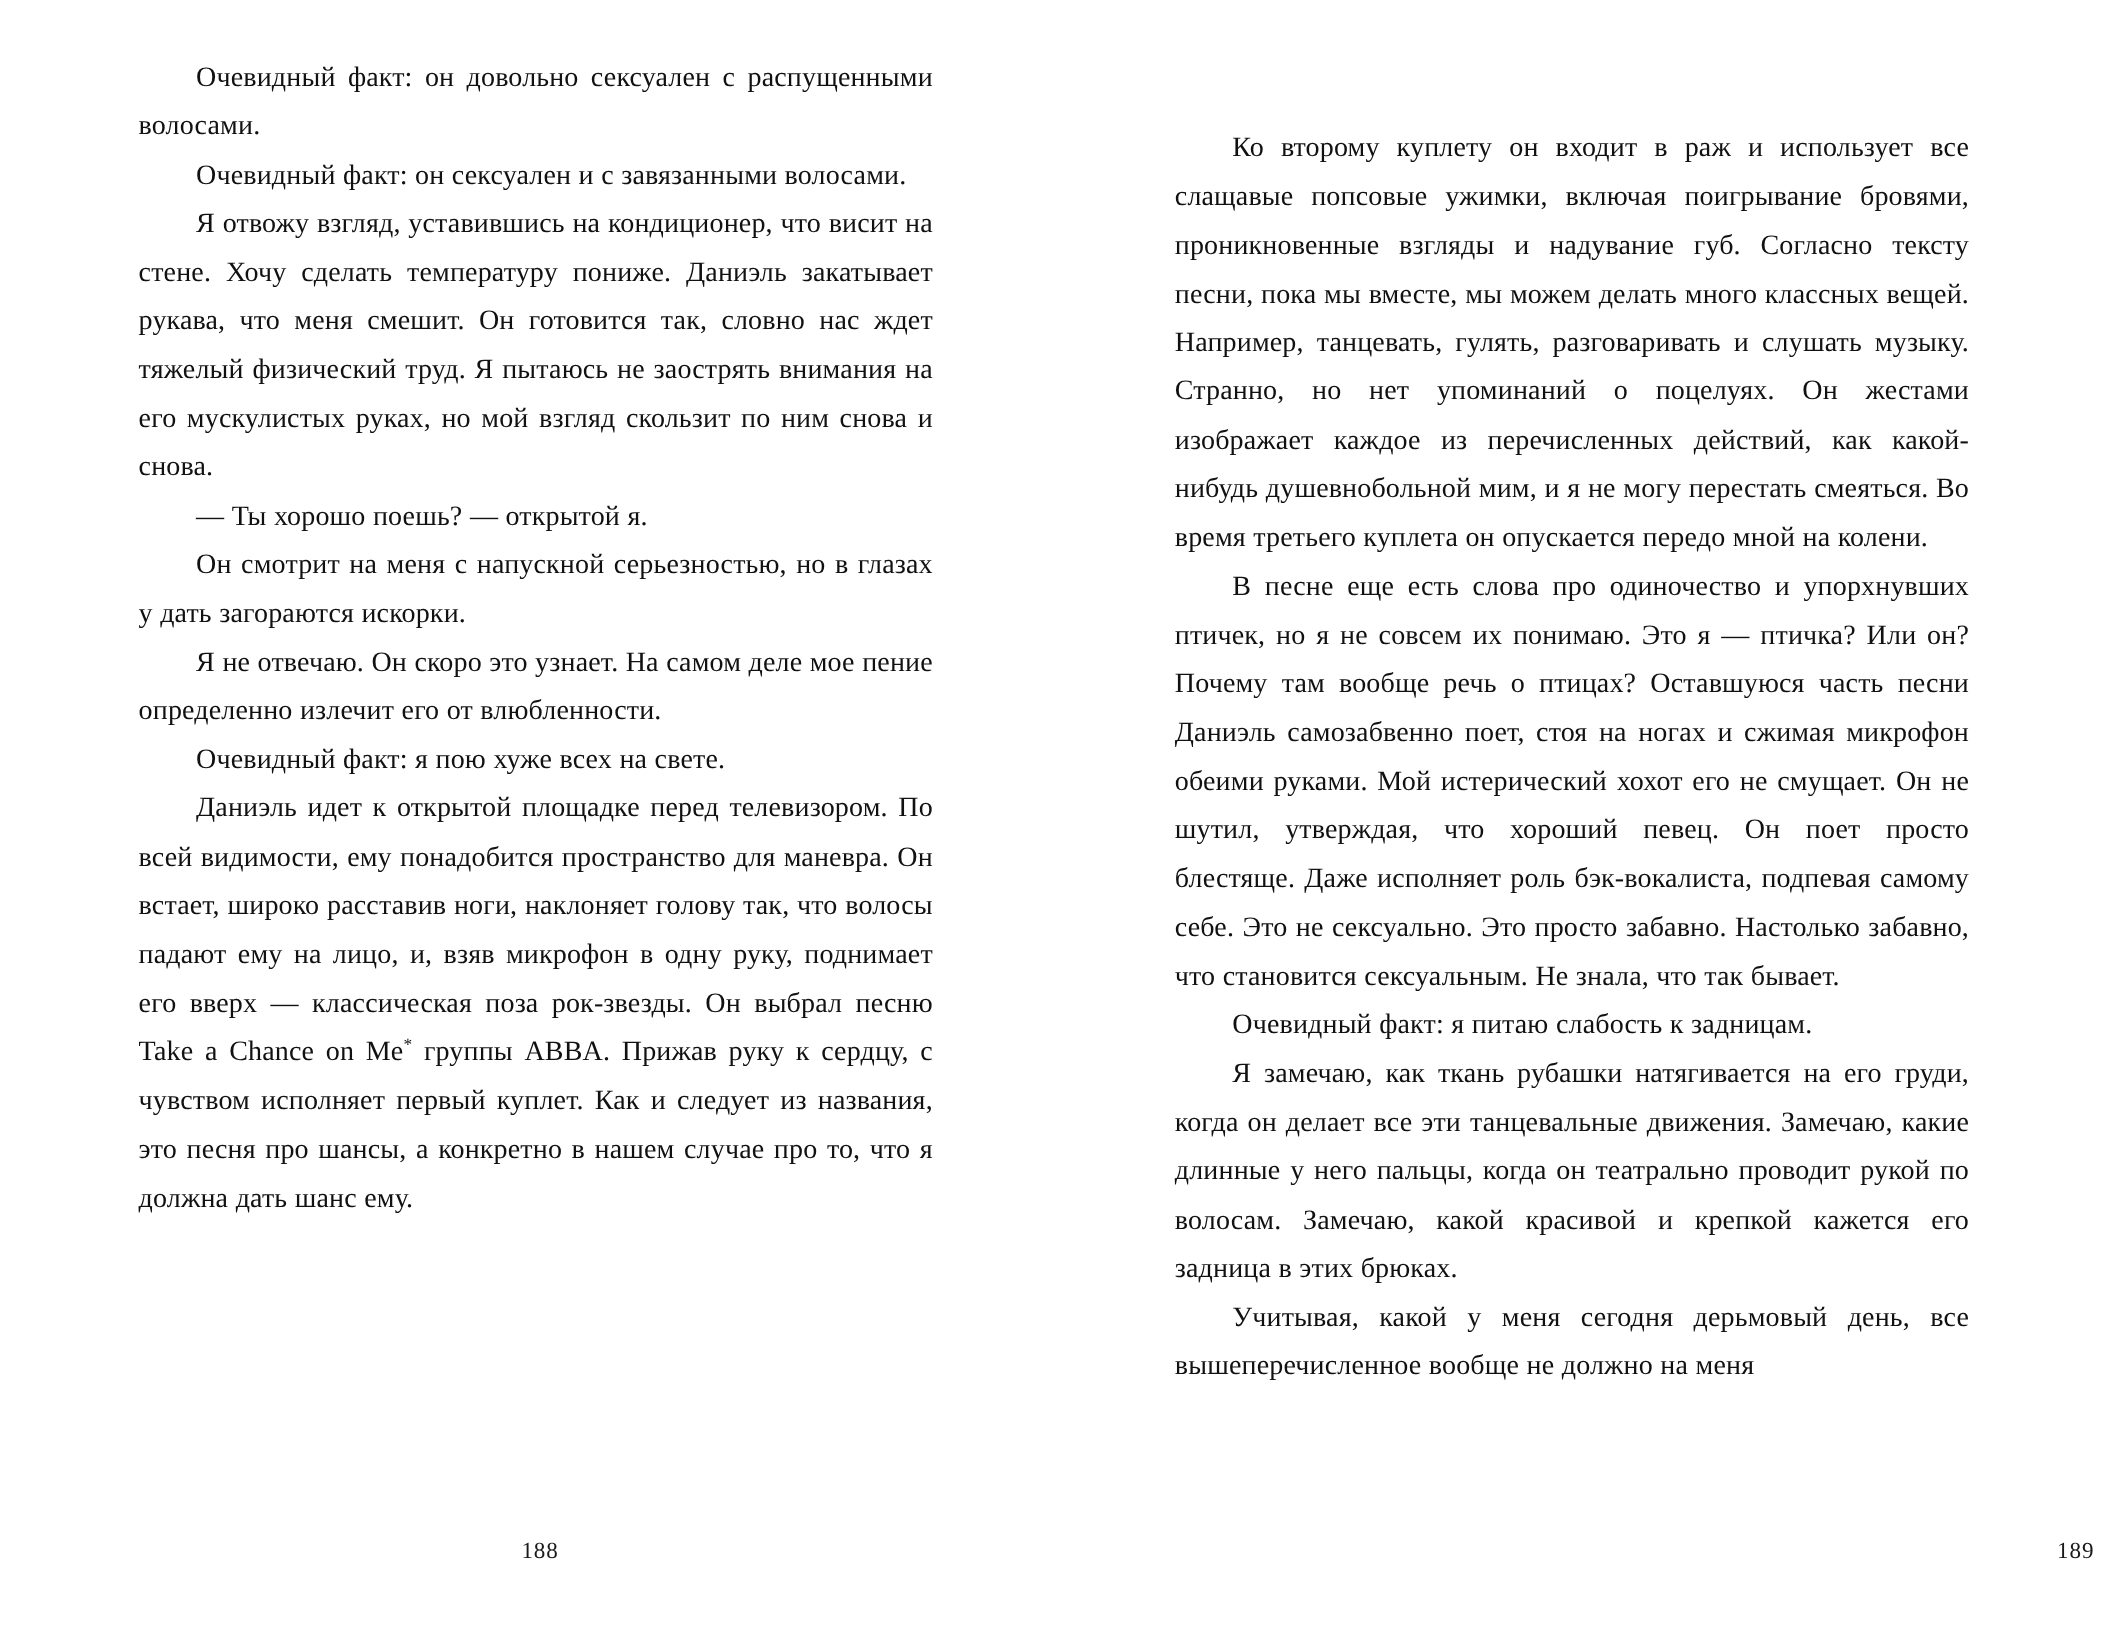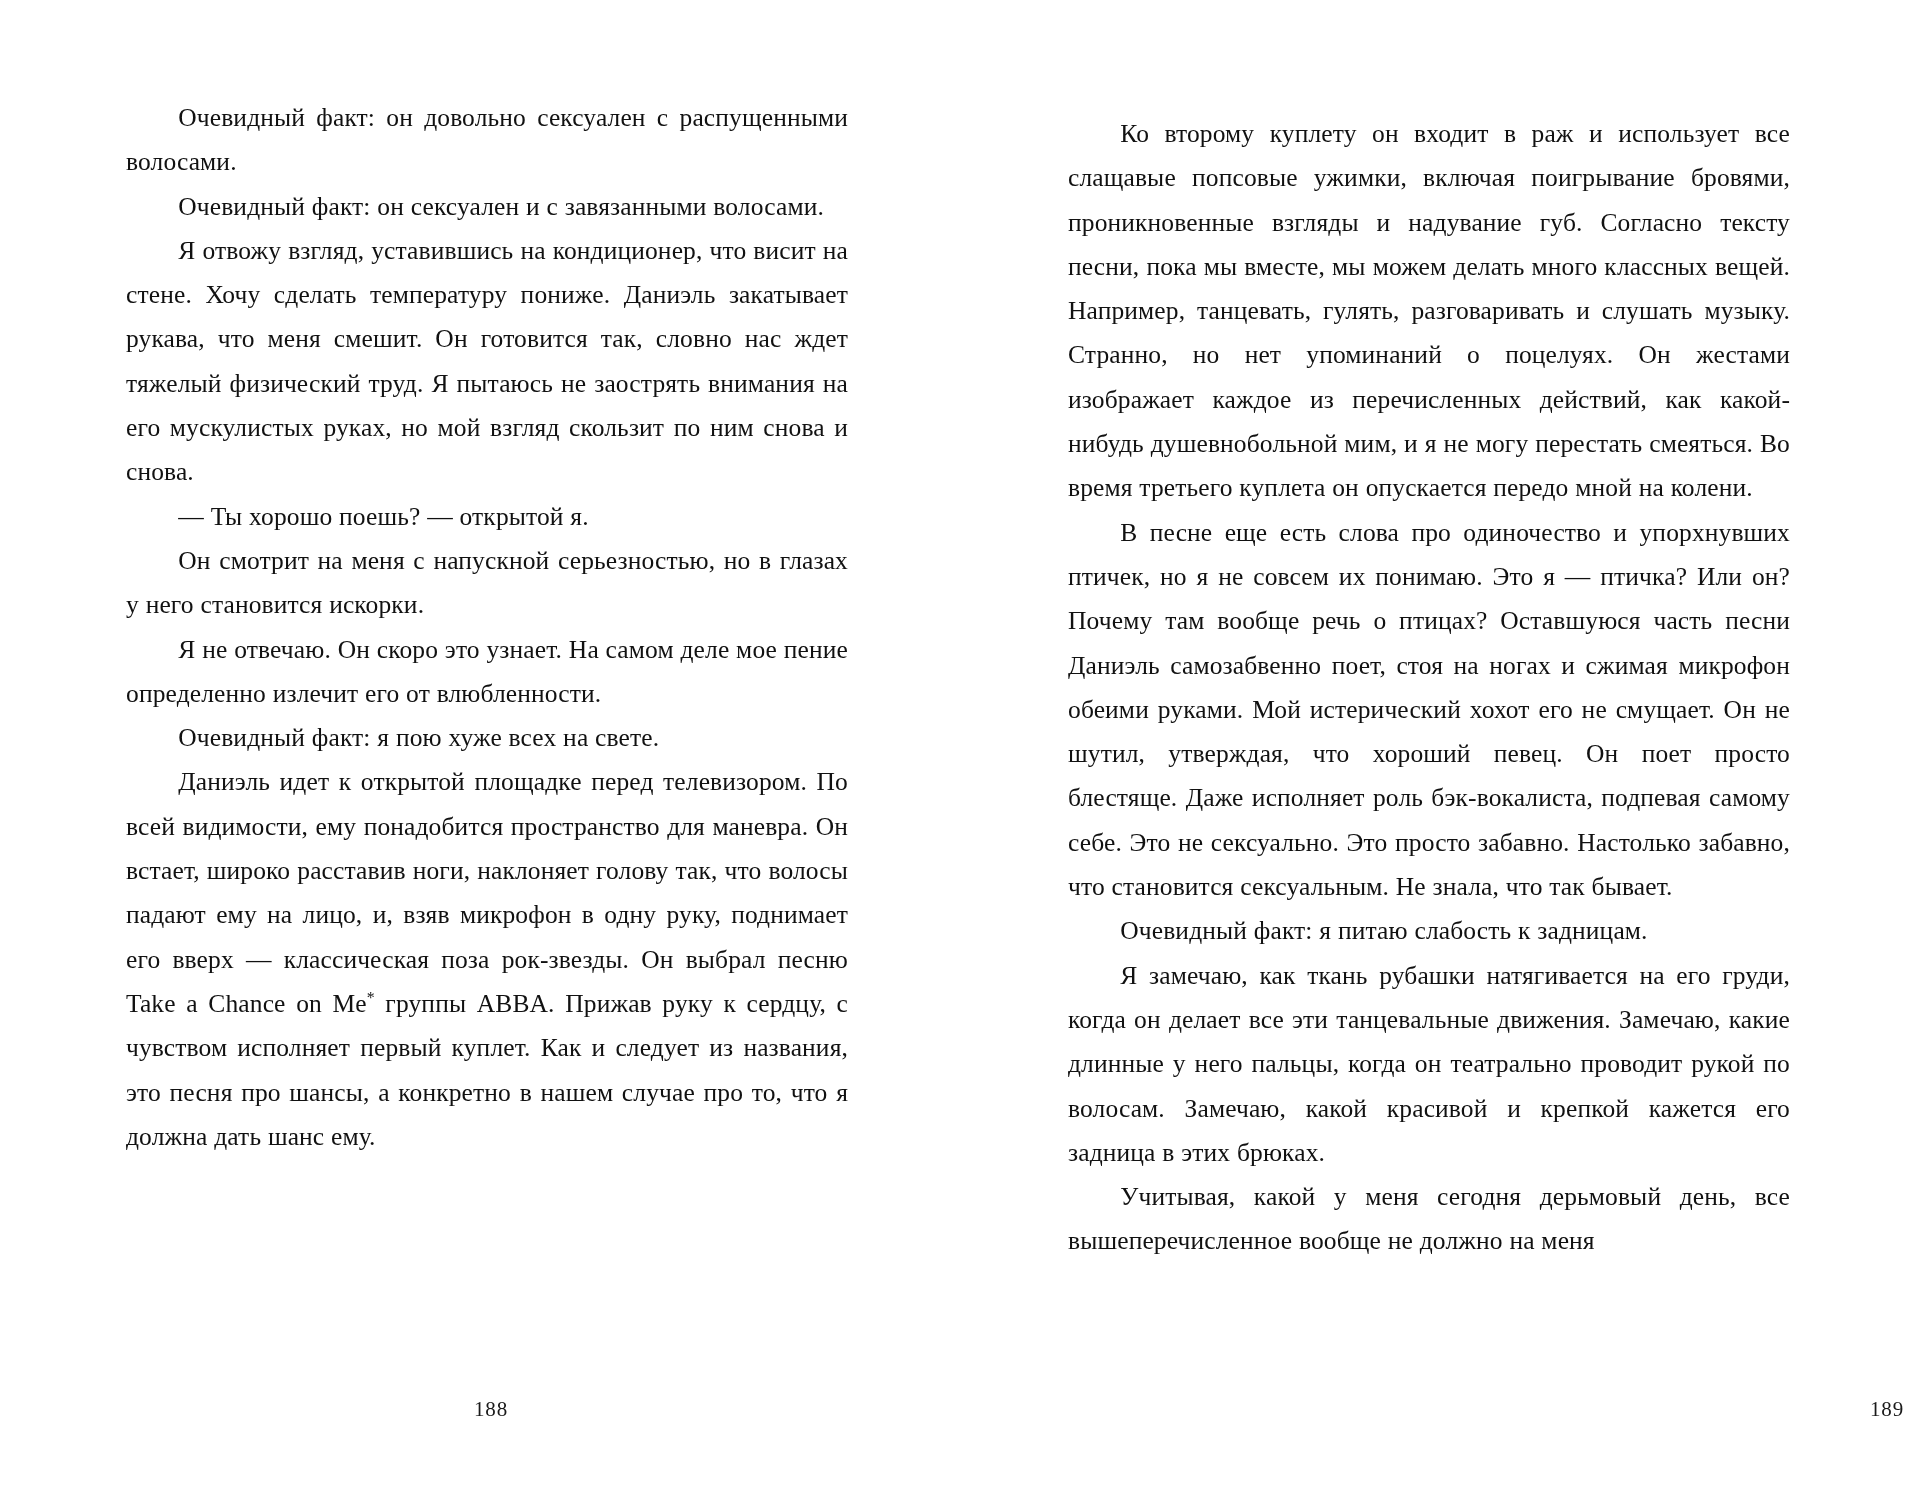--- a/index.html
+++ b/index.html
@@ -24,21 +24,21 @@
     box-sizing: border-box;
   }
 
   .page {
     position: relative;
     width: 958px;
     height: 1500px;
     box-sizing: border-box;
   }
 
-  .page-left  { padding: 96px 110px 0 126px; }
+  .page-left  { padding: 48px 110px 0 126px; }
   .page-right { padding: 112px 126px 0 110px; }
 
   .textblock {
     width: 100%;
   }
 
   p.para {
     margin: 0;
     text-indent: 2.05em;
     text-align: justify;
@@ -103,21 +103,21 @@
 
 <div class="spread">
 
   <div class="page page-left">
     <div class="textblock">
 
       <p class="para">Очевидный факт: он довольно сексуален с распу­щенными волосами.</p>
       <p class="para">Очевидный факт: он сексуален и с завязанными волосами.</p>
       <p class="para">Я отвожу взгляд, уставившись на кондиционер, что висит на стене. Хочу сделать температуру пониже. Да­ниэль закатывает рукава, что меня смешит. Он гото­вится так, словно нас ждет тяжелый физический труд. Я пытаюсь не заострять внимания на его мускулистых руках, но мой взгляд скользит по ним снова и снова.</p>
       <p class="para">— Ты хорошо поешь? — открытой я.</p>
-      <p class="para">Он смотрит на меня с напускной серьезностью, но в глазах у него становится искорки.</p>
+      <p class="para">Он смотрит на меня с напускной серьезностью, но в глазах у дать загораются искорки.</p>
       <p class="para">Я не отвечаю. Он скоро это узнает. На самом деле мое пение определенно излечит его от влюбленности.</p>
       <p class="para">Очевидный факт: я пою хуже всех на свете.</p>
 
       <p class="para"><span>Даниэль идет к открытой площадке перед телевизо­ром. По всей видимости, ему понадобится простран­ство для маневра. Он встает, широко расставив ноги, наклоняет голову так, что волосы падают ему на лицо, и, взяв микрофон в одну руку, поднимает его вверх — классическая поза рок-звезды. Он выбрал песню Take a Chance on Me</span><sup class="fnmark">*</sup><span> группы ABBA. Прижав руку к сердцу, с чувством исполняет первый куплет. Как и следует из названия, это песня про шансы, а конкретно в нашем случае про то, что я должна дать шанс ему.</span></p>
 
     </div>
 
 
     <div class="folio folio-left"><span>188</span></div>
   </div>

